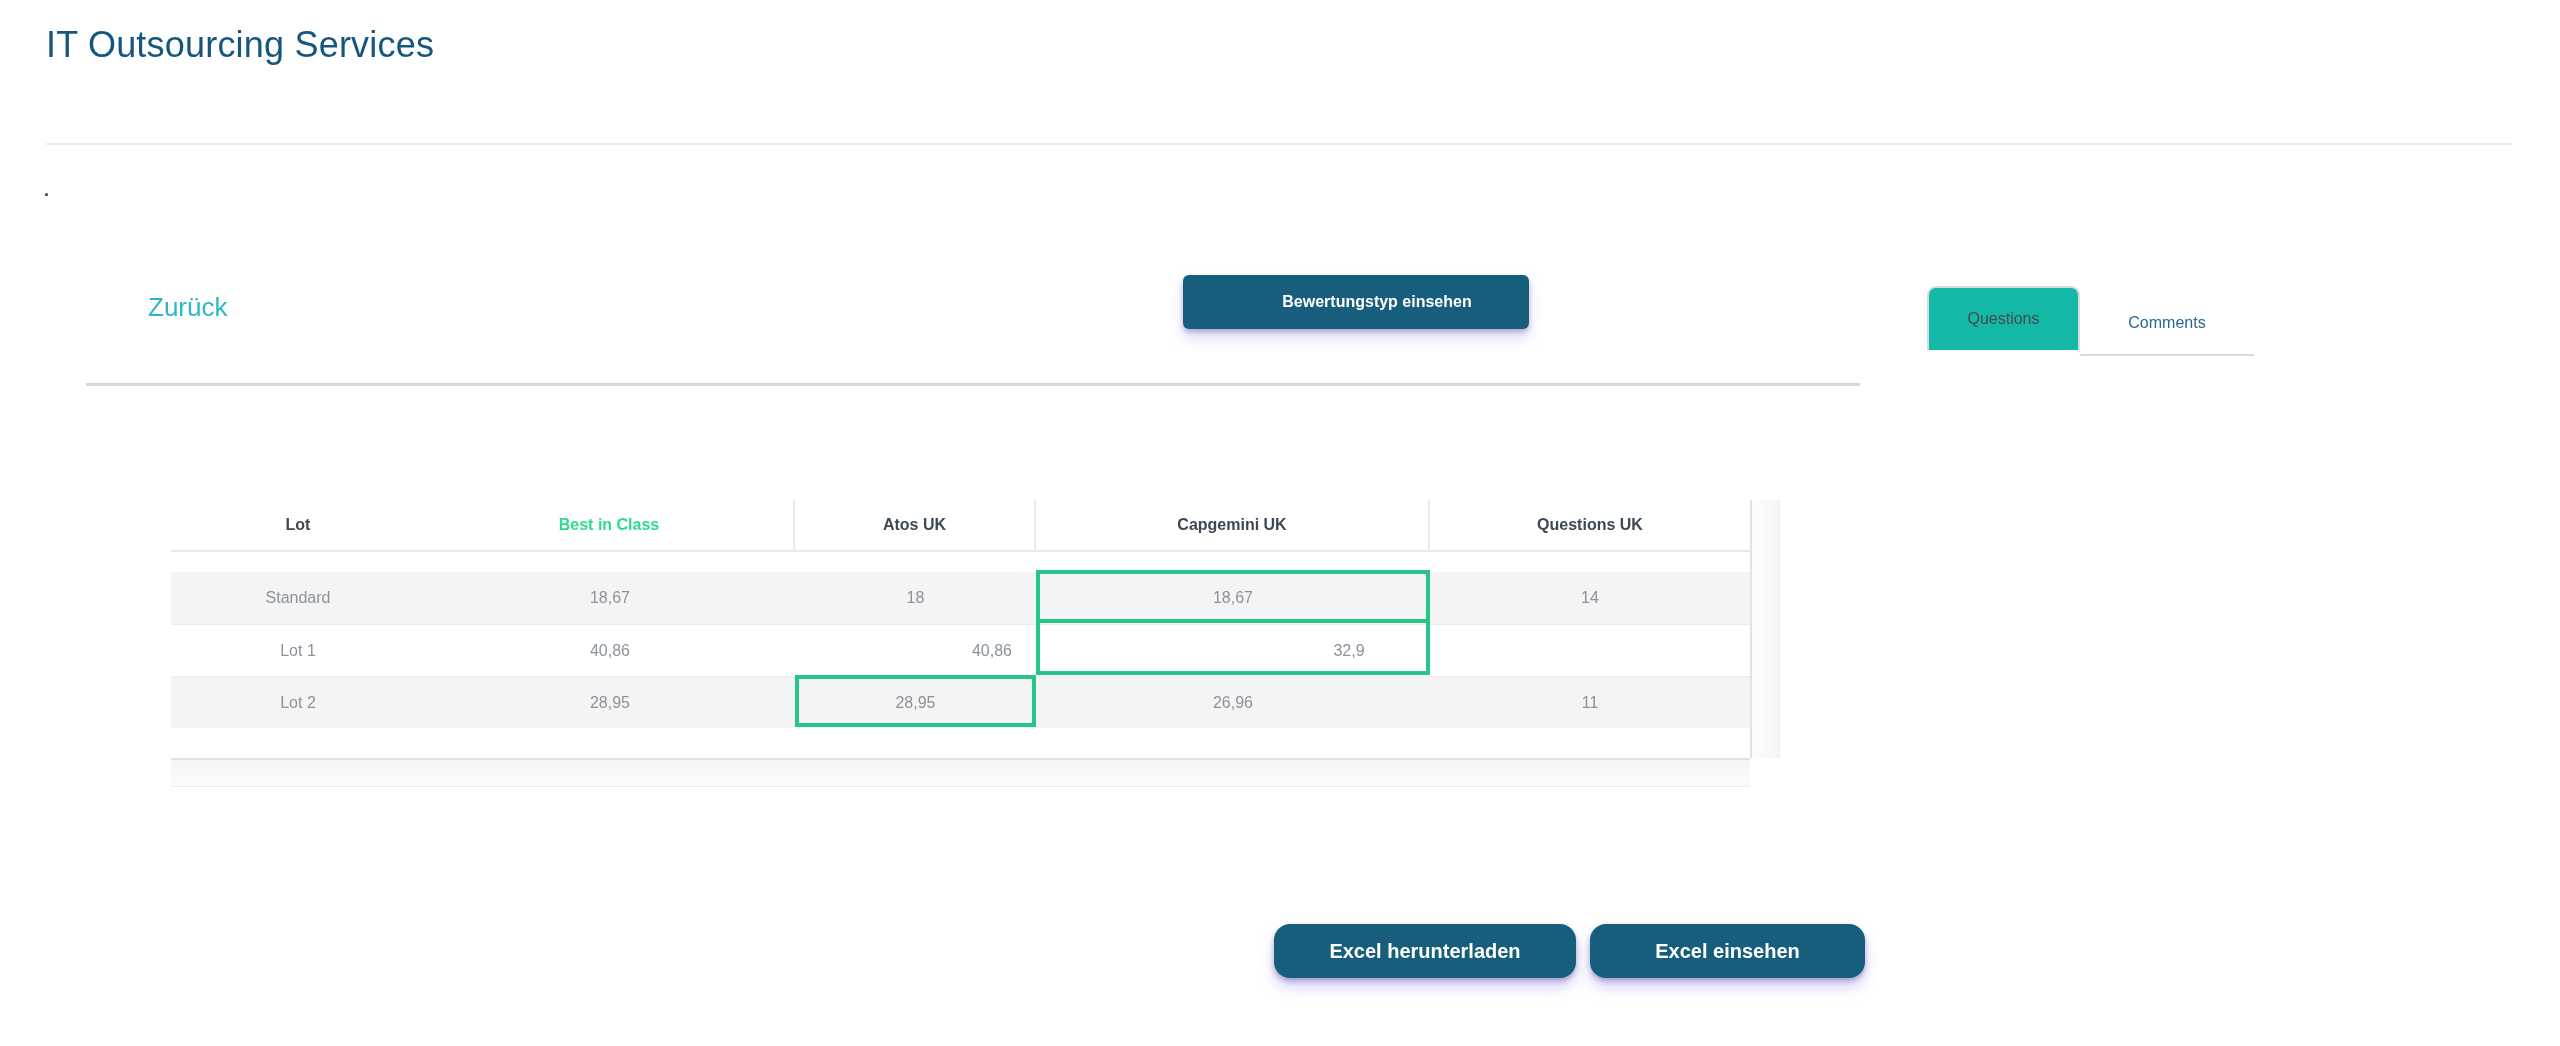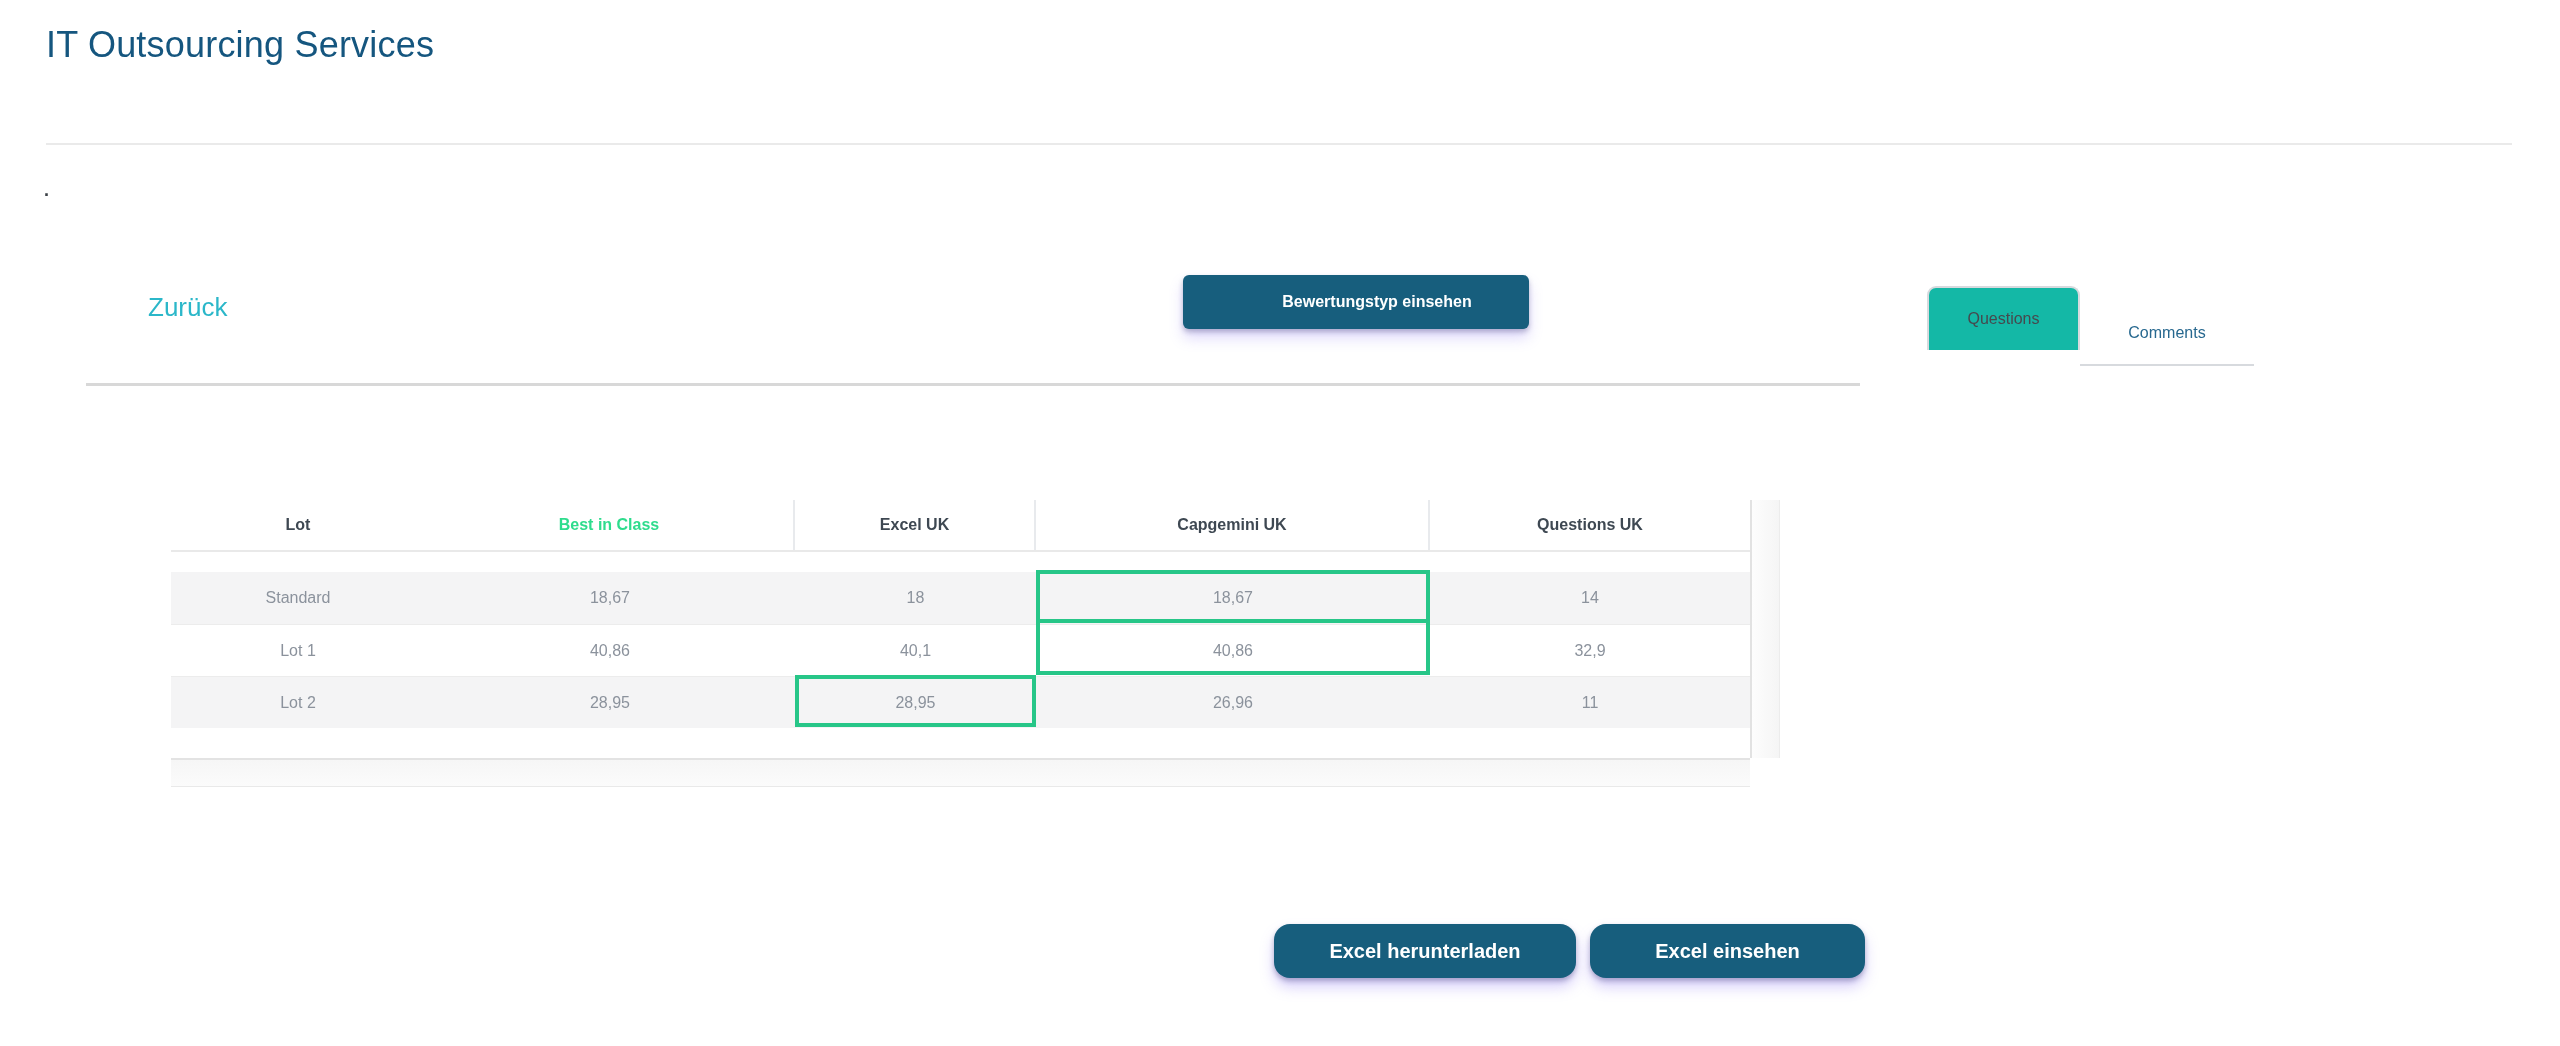--- a/index.html
+++ b/index.html
@@ -17,21 +17,21 @@
        font-family:"Liberation Sans",sans-serif;font-size:16px;font-weight:bold;cursor:pointer;
        box-shadow:0 3px 5px rgba(40,40,90,.28), 0 9px 14px rgba(150,130,245,.30);}
   .btn-review{left:1183px;width:346px;background:#175E7D;padding-left:48px;}
   .btn-subproject{left:1542px;width:284px;background:#6C5CE7;box-shadow:0 3px 5px rgba(90,70,200,.35), 0 10px 16px rgba(150,130,245,.40);}
   .divider-mid{position:absolute;left:86px;top:383px;width:1774px;height:3px;background:#d8d8d8;}
 
   
   .tab-active{position:absolute;left:1927px;top:286px;width:153px;height:64px;box-sizing:border-box;
       background:#14b8a6;border:2px solid #d7dade;border-bottom:none;border-radius:9px 9px 0 0;
       display:flex;align-items:center;justify-content:center;font-size:16px;color:#46494E;cursor:pointer;}
-  .tab-inactive{position:absolute;left:2080px;top:302px;width:174px;height:64px;box-sizing:border-box;
+  .tab-inactive{position:absolute;left:2080px;top:292px;width:174px;height:64px;box-sizing:border-box;
       border-bottom:2px solid #d7dade;display:flex;align-items:center;justify-content:center;
       font-size:16px;color:#27688F;cursor:pointer;}
 
   
   .tbl{position:absolute;left:171px;top:500px;width:1579px;}
   .thead{display:flex;height:50px;border-bottom:2px solid #e9e9e9;background:#fff;}
   .th{display:flex;align-items:center;justify-content:center;box-sizing:border-box;
       font-size:16px;font-weight:bold;color:#3E4852;}
   .th.sep{border-right:2px solid #e8eaed;}
   .th.green{color:#2EDC8D;}
@@ -82,37 +82,36 @@
   <div class="tab-inactive">
     <span>Comments</span>
   </div>
 
   <div class="divider-mid"></div>
 
   <div class="tbl">
     <div class="thead">
       <div class="th c0">Lot</div>
       <div class="th c1 sep green">Best in Class</div>
-      <div class="th c2 sep">Excel UK</div>
+      <div class="th c2 sep">Atos UK</div>
       <div class="th c3 sep">Capgemini UK</div>
       <div class="th c4">Questions UK</div>
     </div>
     <div class="tgap"></div>
 
     <div class="trow odd">
       <div class="td c0">Standard</div>
       <div class="td c1">18,67</div>
       <div class="td c2">18</div>
       <div class="td c3">18,67</div>
       <div class="td c4">14</div>
     </div>
     <div class="trow">
       <div class="td c0">Lot 1</div>
       <div class="td c1">40,86</div>
-      <div class="td c2">40,1</div>
       <div class="td c3">40,86</div>
       <div class="td c4">32,9</div>
     </div>
     <div class="trow odd">
       <div class="td c0">Lot 2</div>
       <div class="td c1">28,95</div>
       <div class="td c2">28,95</div>
       <div class="td c3">26,96</div>
       <div class="td c4">11</div>
     </div>

